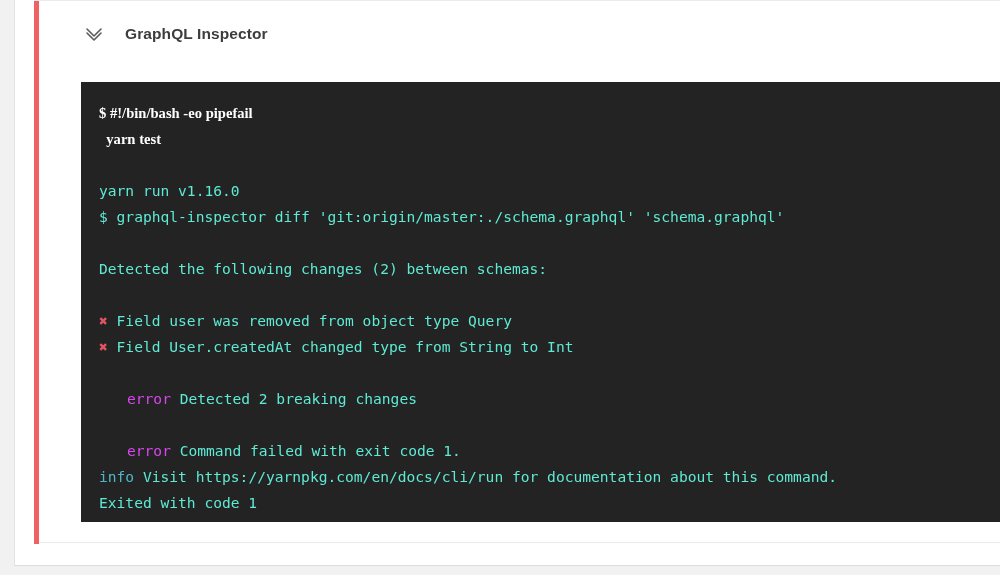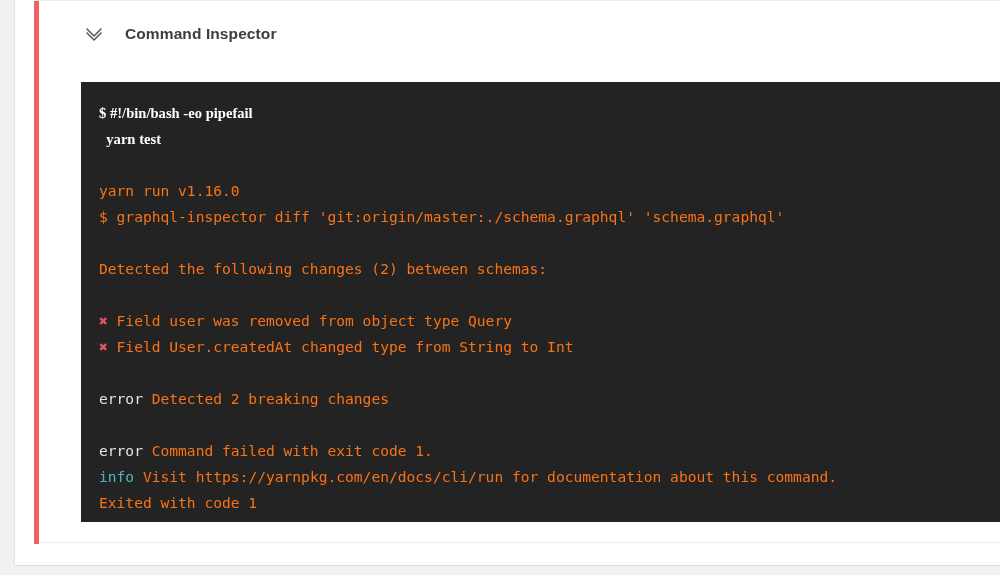--- a/index.html
+++ b/index.html
@@ -115,24 +115,24 @@
     font-size: 14.6px;
     line-height: 26px;
     color: #d6d6d6;
     white-space: pre;
   }
 
   .tline { white-space: pre; min-height: 26px; }
   .tline.blank { height: 26px; }
 
   .cmd { color: #ffffff; font-weight: bold; font-family: Liberation Serif, serif; }
-  .seg-error { color: #e5e5e5; }
+  .seg-error { color: #d946ef; margin-left: 28px; }
   .seg-info  { color: #4fb6c9; margin-top: 13px; }
   .seg-x     { color: #e05561; font-weight: bold; }
-  .seg-plain { color: #f97316; }
+  .seg-plain { color: #5eead4; }
 </style>
 </head>
 <body>
 
 <div id="page-root">
 
   <div class="outer-panel">
 
     <div class="check-card">
 
@@ -140,21 +140,21 @@
 
       <div class="card-body">
 
         <div class="card-header">
           <span class="chevron-icon">
             <svg width="24" height="24" viewBox="0 0 24 24" fill="none" stroke="currentColor" stroke-width="1.6" stroke-linecap="round" stroke-linejoin="round">
               <polyline points="5,7 12,14 19,7"></polyline>
               <polyline points="5,11 12,18 19,11"></polyline>
             </svg>
           </span>
-          <span class="card-title">Command Inspector</span>
+          <span class="card-title">GraphQL Inspector</span>
         </div>
 
         <div class="terminal">
           <div class="terminal-inner" id="terminal-inner"><div class="tline"><span class="cmd">$ #!/bin/bash -eo pipefail</span></div><div class="tline"><span class="cmd">  yarn test</span></div><div class="tline blank">&nbsp;</div><div class="tline"><span class="seg-plain">yarn run v1.16.0</span></div><div class="tline"><span class="seg-plain">$ graphql-inspector diff 'git:origin/master:./schema.graphql' 'schema.graphql'</span></div><div class="tline blank">&nbsp;</div><div class="tline"><span class="seg-plain">Detected the following changes (2) between schemas:</span></div><div class="tline blank">&nbsp;</div><div class="tline"><span class="seg-x">✖</span><span class="seg-plain"> Field user was removed from object type Query</span></div><div class="tline"><span class="seg-x">✖</span><span class="seg-plain"> Field User.createdAt changed type from String to Int</span></div><div class="tline blank">&nbsp;</div><div class="tline"><span class="seg-error">error</span><span class="seg-plain"> Detected 2 breaking changes</span></div><div class="tline blank">&nbsp;</div><div class="tline"><span class="seg-error">error</span><span class="seg-plain"> Command failed with exit code 1.</span></div><div class="tline"><span class="seg-info">info</span><span class="seg-plain"> Visit https://yarnpkg.com/en/docs/cli/run for documentation about this command.</span></div><div class="tline"><span class="seg-plain">Exited with code 1</span></div></div>
         </div>
 
       </div>
     </div>
   </div>
 </div>

